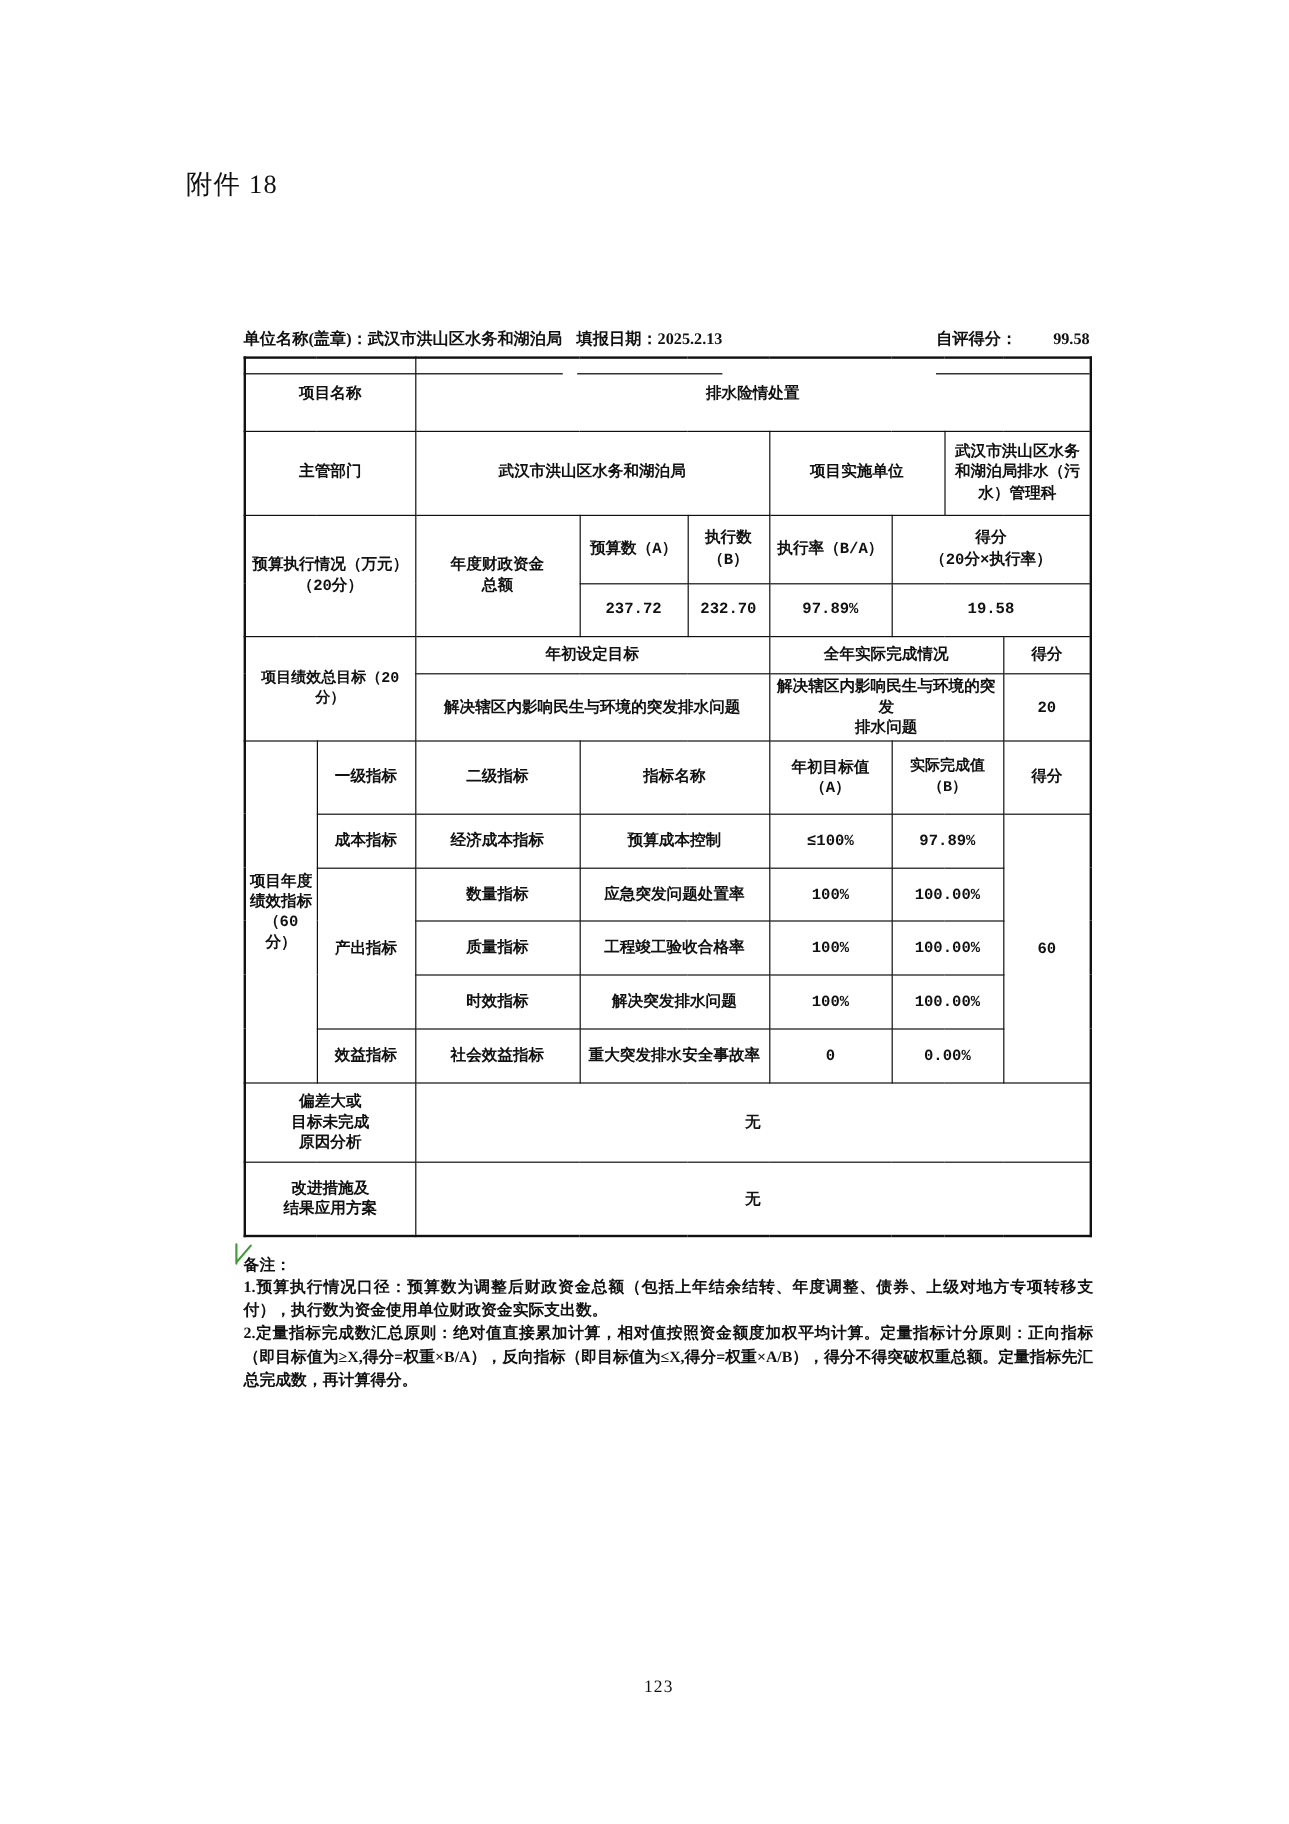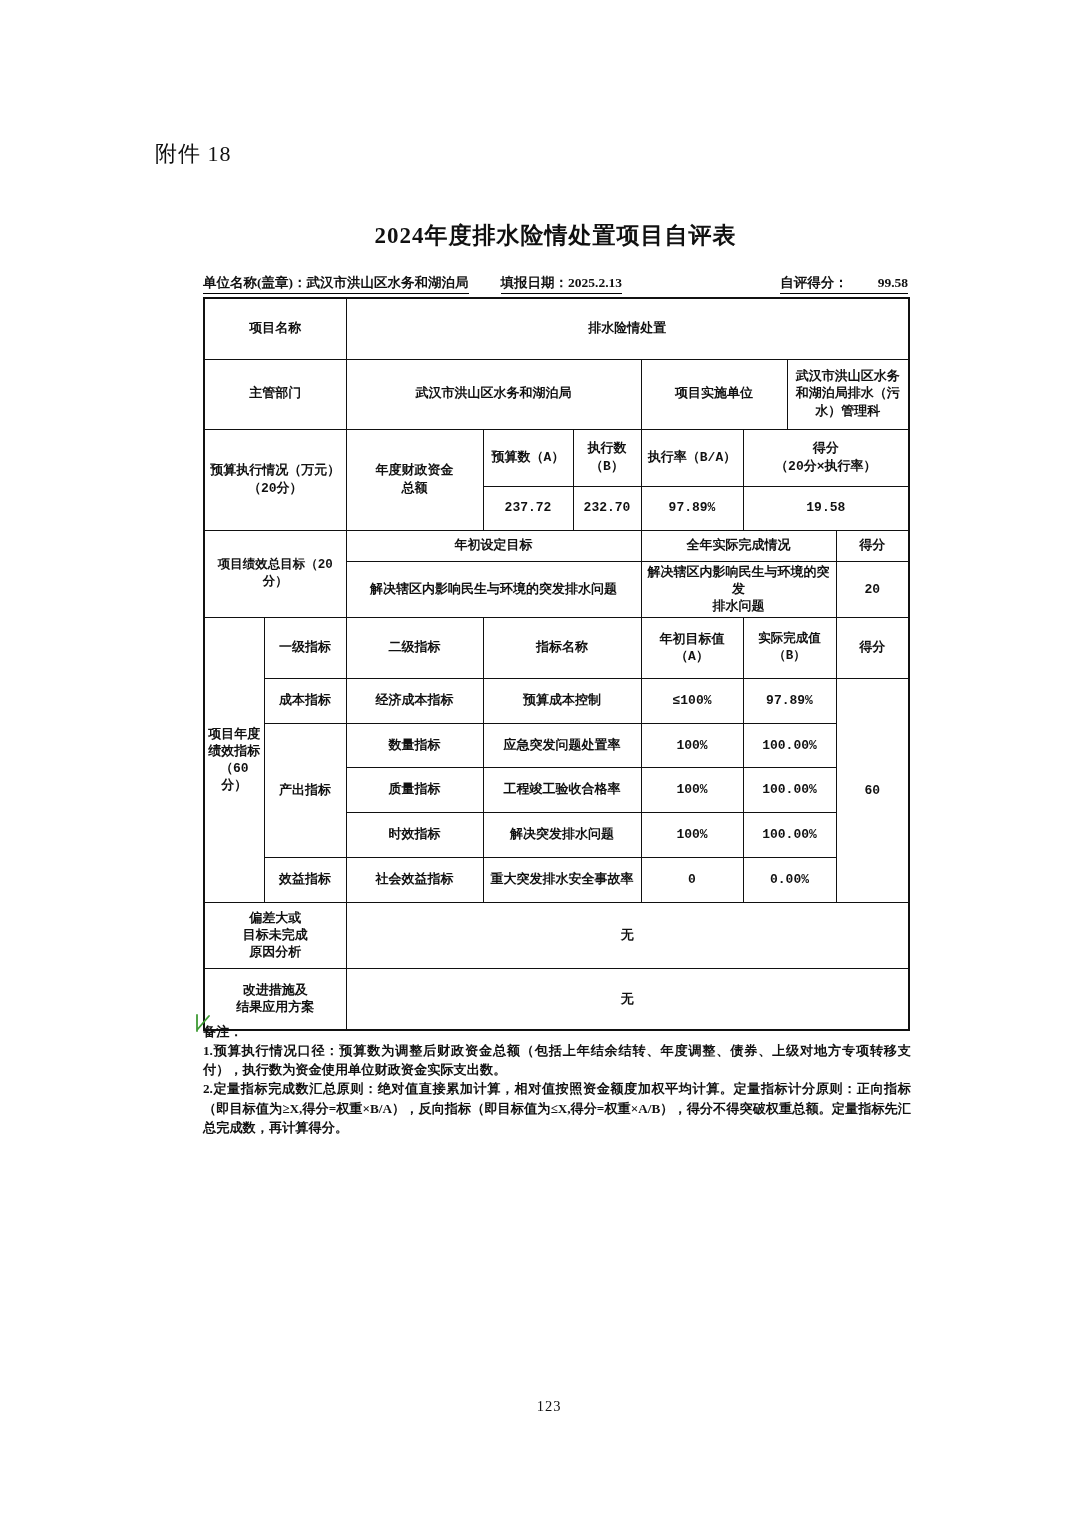--- a/index.html
+++ b/index.html
@@ -17,22 +17,22 @@
   }
   .title{
     position:absolute;left:203px;top:220px;width:705px;
     text-align:center;font-size:23px;font-weight:bold;letter-spacing:1px;
   }
   .form-header{
     position:absolute;left:203px;top:274px;width:705px;
     display:flex;align-items:flex-end;
     font-size:13.5px;font-weight:bold;
   }
-  .u{border-bottom:1.5px solid #000;white-space:pre;padding-bottom:1px;}
-  .fh-date{margin-left:32px;}
+  .u{border-bottom:1.5px solid #000;white-space:pre;padding-bottom:19px;}
+  .fh-date{margin-left:12px;}
   .fh-score{margin-left:auto;}
   .score-val{margin-left:30px;text-align:right;}
 
   table.sheet{
     position:absolute;left:203px;top:297px;
     width:705px;border-collapse:collapse;table-layout:fixed;
     border:2px solid #111;
     font-size:13px;line-height:1.32;font-weight:600;
   }
   table.sheet td{
@@ -40,40 +40,39 @@
     text-align:center;vertical-align:middle;
     padding:2px 3px;
     white-space:pre-line;
     overflow:hidden;
     font-family:Liberation Mono, monospace;
   }
   td.left{text-align:left;padding-left:9px;}
   td.fit{font-size:12.5px;}
 
   .notes{
-    position:absolute;left:203px;top:1022px;width:708px;
+    position:absolute;left:203px;top:1044px;width:708px;
     font-size:13.2px;line-height:1.45;font-weight:600;
     text-align:justify;
   }
   .note-mark{
     position:absolute;left:-9px;top:-9px;width:18px;height:20px;
   }
   .page-number{
     position:absolute;left:12px;top:1398px;width:1074px;
     text-align:center;font-size:14.5px;letter-spacing:1px;
   }
 </style>
 </head>
 <body>
 
 <div class="page">
 
   <div class="attachment">附件 18</div>
 
-  <div class="title">2024年度排水险情处置项目自评表</div>
 
   <div class="form-header">
     <span class="u">单位名称(盖章)：武汉市洪山区水务和湖泊局</span>
     <span class="u fh-date">填报日期：2025.2.13</span>
     <span class="u fh-score"><span>自评得分：</span><span class="score-val">99.58</span></span>
   </div>
 
   <table class="sheet">
     <colgroup>
       <col style="width:60px">

